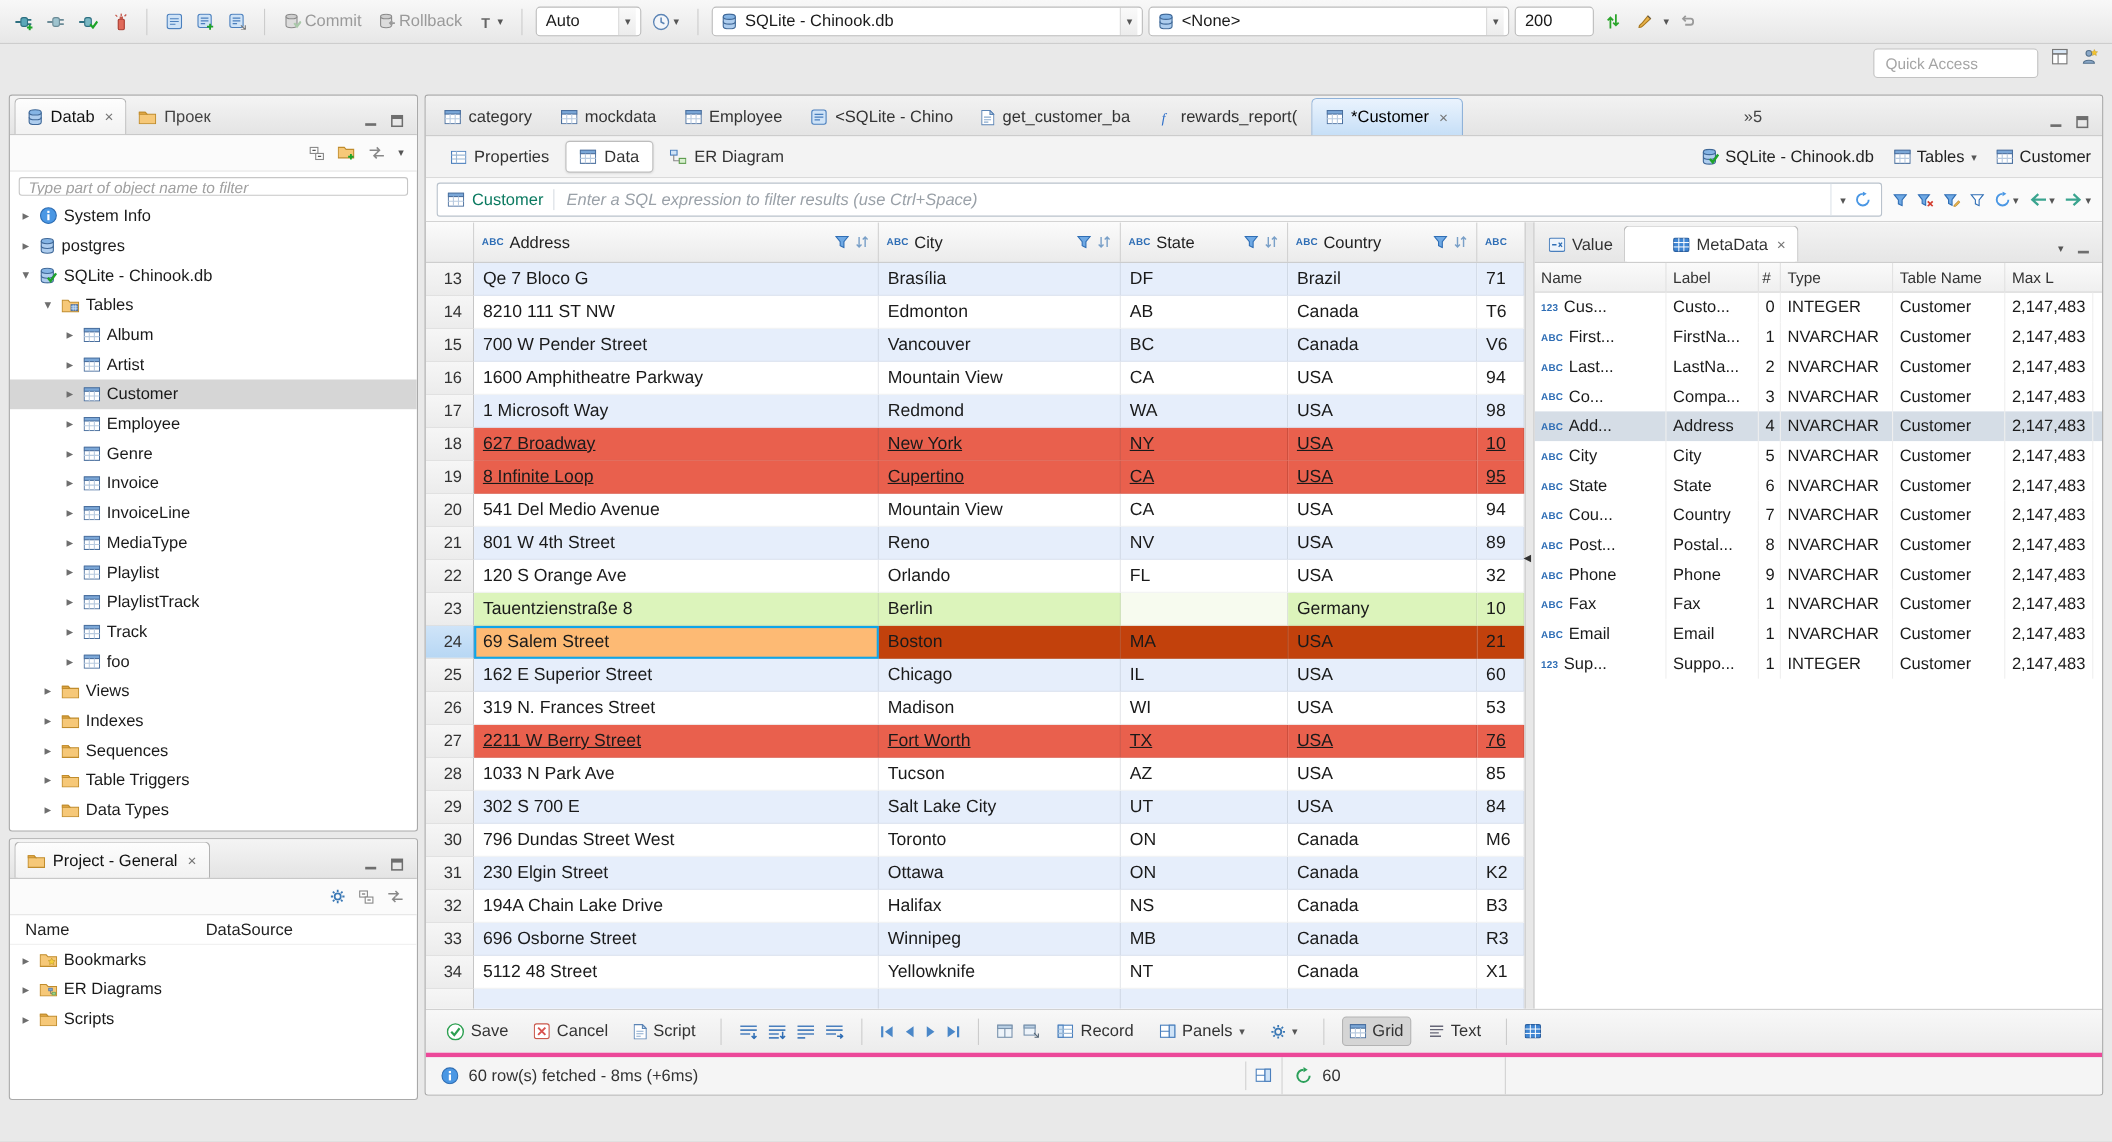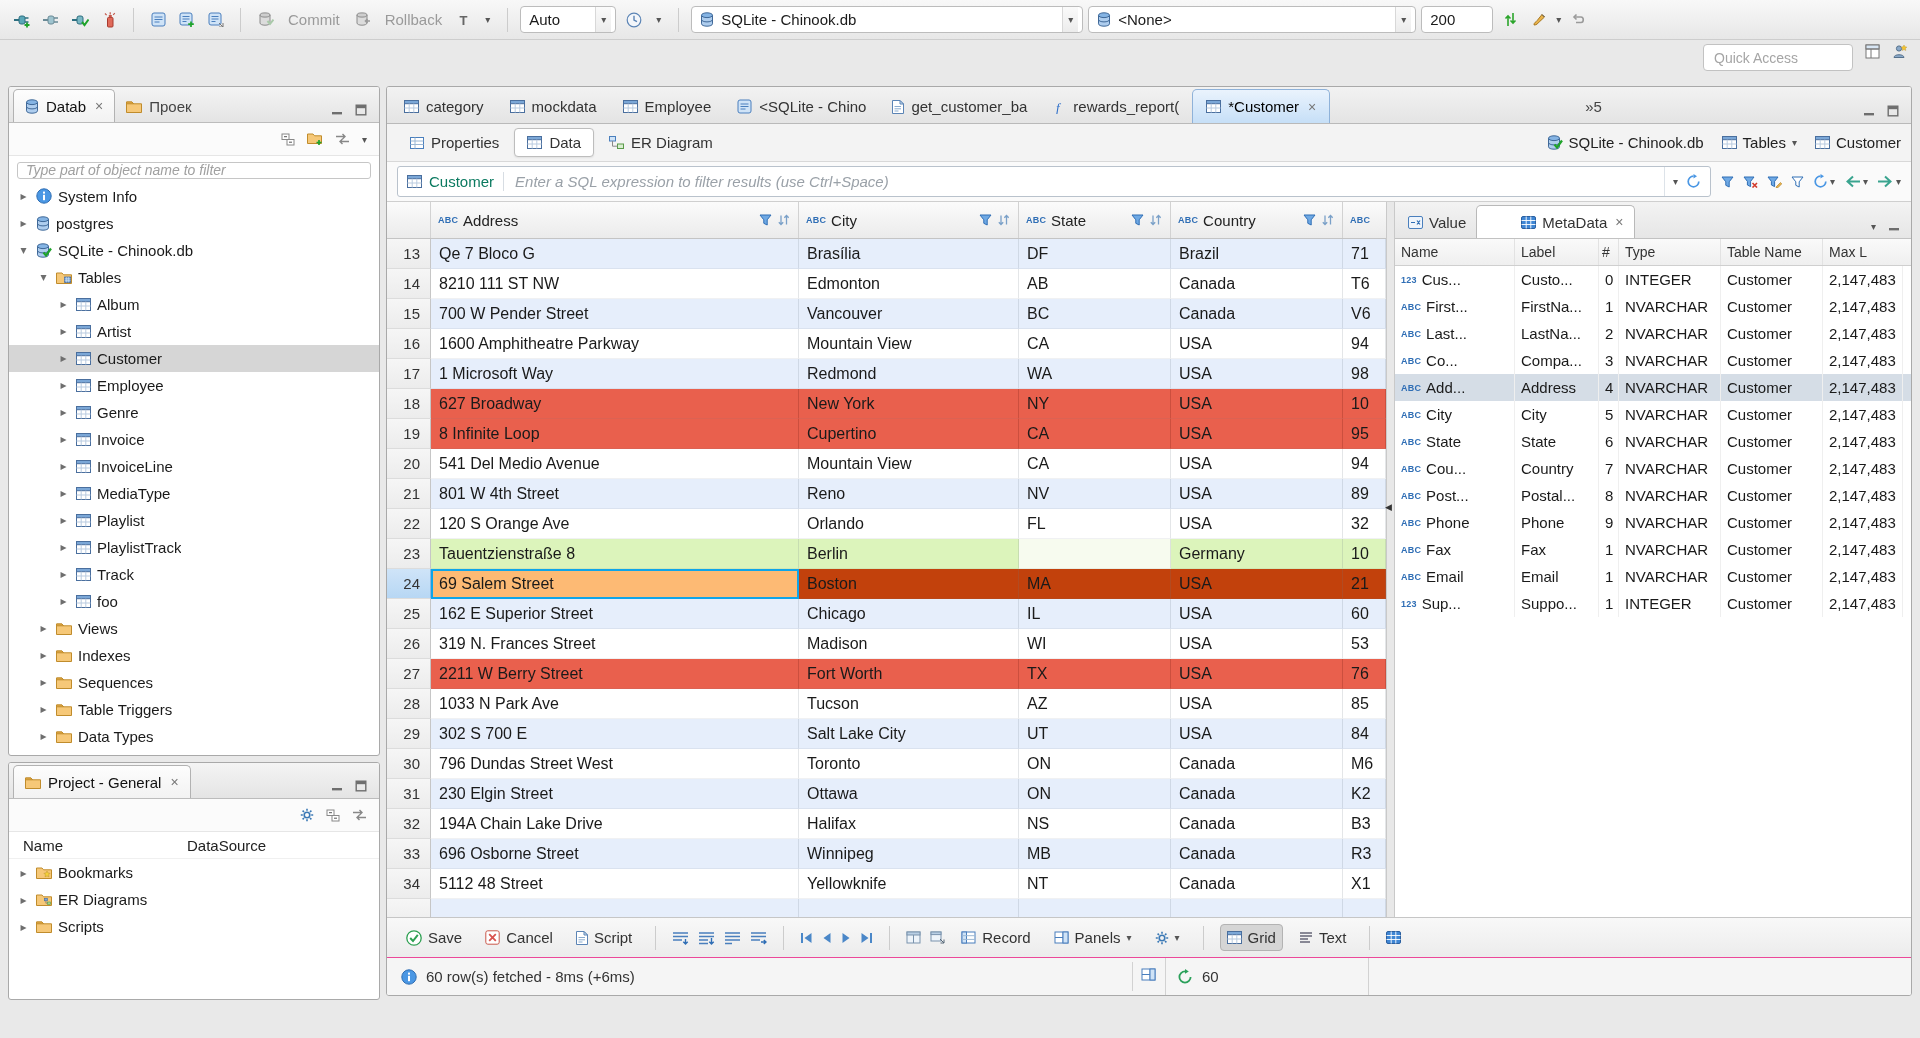--- a/index.html
+++ b/index.html
@@ -7,21 +7,21 @@
           font-family:"Liberation Sans",sans-serif;color:#1a1a1a;font-size:15px;}
   .icon,.ticon{display:inline-flex;align-items:center;justify-content:center;flex:none;line-height:0;}
   .ticon{width:24px;height:24px;}
   .chev{font-size:10px;color:#555;flex:none;}
 
   
   .topbar{position:absolute;left:0;top:0;width:100%;height:40px;box-sizing:border-box;
           background:linear-gradient(#f8f8f8,#e7e7e7);border-bottom:1px solid #cdcdcd;
           display:flex;align-items:center;padding:0 10px;gap:5px;}
   .tb-sep{width:1px;height:24px;background:#cccccc;margin:0 7px;flex:none;}
-  .tb-btn{display:flex;align-items:center;gap:14px;padding:2px 5px;border-radius:4px;font-size:15px;color:#333;flex:none;}
+  .tb-btn{display:flex;align-items:center;gap:3px;padding:2px 5px;border-radius:4px;font-size:15px;color:#333;flex:none;}
   .tb-btn.disabled{color:#9a9a9a;}
   .tb-combo{display:flex;align-items:center;gap:7px;background:#fff;border:1px solid #bcbcbc;border-radius:4px;
             height:27px;padding:0 4px 0 8px;font-size:15px;box-sizing:border-box;flex:none;white-space:nowrap;overflow:hidden;}
   .tb-combo .combo-chev{margin-left:auto;border-left:1px solid #d8d8d8;align-self:stretch;display:flex;align-items:center;
             padding:0 5px;background:linear-gradient(#fafafa,#ececec);}
   .qa-row{position:absolute;top:44px;right:12px;display:flex;align-items:flex-start;gap:12px;}
   .qa{width:150px;height:27px;border:1px solid #c2c2c2;border-radius:4px;padding:0 10px;font-size:14px;
       background:#fff;box-sizing:border-box;font-family:"Liberation Sans",sans-serif;}
   .qa::placeholder{color:#a5a5a5;}
 
@@ -91,21 +91,21 @@
   .hspace{flex:1;}
   .badge{font-size:9px;font-weight:bold;color:#2f6eb5;flex:none;letter-spacing:0.2px;}
   .w-num{width:44px;}.w-addr{width:368px;}.w-city{width:220px;}.w-state{width:152px;}.w-cty{width:172px;}.w-post{width:43px;border-right:none;}
   .grow{display:flex;height:30px;flex:none;}
   .gcell{box-sizing:border-box;padding:0 8px;font-size:16px;line-height:29px;white-space:nowrap;overflow:hidden;
          border-right:1px solid rgba(110,120,135,0.18);border-bottom:1px solid rgba(110,120,135,0.10);}
   .gnum{box-sizing:border-box;width:44px;background:linear-gradient(#f6f6f6,#ececec);border-right:1px solid #c6c6c6;
         border-bottom:1px solid #dcdcdc;color:#333;text-align:right;padding-right:10px;font-size:15px;line-height:29px;flex:none;}
   .v-alt  .gcell{background:#e6eefb;}
   .v-plain .gcell{background:#ffffff;}
-  .v-red  .gcell{background:#e9604d;border-right:1px solid rgba(120,30,20,0.25);}
+  .v-red  .gcell{background:#e9604d;border-right:1px solid rgba(120,30,20,0.25);text-decoration:underline;}
   .v-green .gcell{background:#dcf4bb;}
   .v-green .gcell.nullcell{background:#f7fbef;}
   .v-sel  .gcell{background:#c2410c;}
   .v-sel  .gcell.focus{background:#fdba74;border:2px solid #0ea5e9;line-height:25px;padding:0 6px;}
   .v-sel  .gnum{background:linear-gradient(#cfe4f8,#b7d7f4);border-right:1px solid #8fb6dc;}
 
   .sash{width:7px;flex:none;background:#e8e8e8;border-left:1px solid #c9c9c9;border-right:1px solid #c9c9c9;position:relative;}
   .sash-arrow{position:absolute;top:300px;left:-2px;font-size:9px;color:#333;}
 
   
@@ -121,21 +121,21 @@
   .mrow{display:flex;height:27px;align-items:center;font-size:15px;flex:none;}
   .mrow.selected{background:#d5dde6;}
   .mcell{padding:0 6px;box-sizing:border-box;white-space:nowrap;overflow:hidden;border-right:1px solid #efefef;
          height:100%;display:flex;align-items:center;gap:5px;flex:none;}
 
   
   .ebt{height:40px;border-top:1px solid #c6c6c6;background:linear-gradient(#f8f8f8,#ececec);display:flex;
        align-items:center;padding:0 12px;gap:9px;font-size:15px;color:#333;flex:none;box-sizing:border-box;}
   .ebt .btn{display:flex;align-items:center;gap:6px;padding:4px 6px;border-radius:4px;border:1px solid transparent;white-space:nowrap;}
   .ebt .btn.toggled{background:#d5d5d5;border:1px solid #b3b3b3;justify-content:center;}
-  .estatus{height:38px;border-top:1px solid #ec4899;background:#f5f5f5;display:flex;align-items:center;
+  .estatus{height:38px;border-top:4px solid #ec4899;background:#f5f5f5;display:flex;align-items:center;
            font-size:15px;color:#333;flex:none;position:relative;padding-left:14px;gap:9px;box-sizing:border-box;}
   .es-sep{position:absolute;left:745px;top:4px;bottom:4px;width:1px;background:#d2d2d2;}
   .es-blue{position:absolute;left:754px;top:10px;}
   .es-box{position:absolute;left:778px;top:0;bottom:0;width:204px;border-left:1px solid #d2d2d2;border-right:1px solid #d2d2d2;
           display:flex;align-items:center;gap:9px;padding:0 11px;box-sizing:border-box;}
 
   
   .statusbar{position:absolute;left:0;top:1002px;width:100%;height:36px;background:#e9e9e9;border-top:1px solid #c6c6c6;
              font-size:15px;color:#333;}
   .sb-item{position:absolute;top:0;height:100%;display:flex;align-items:center;padding:0 14px;border-left:1px solid #d2d2d2;}

